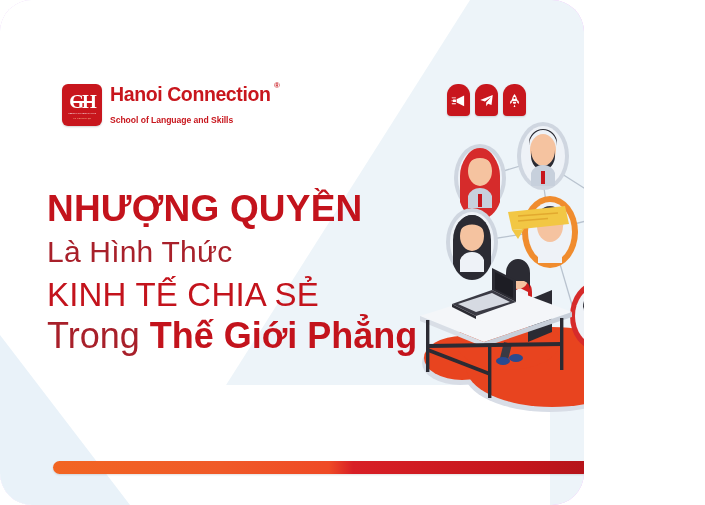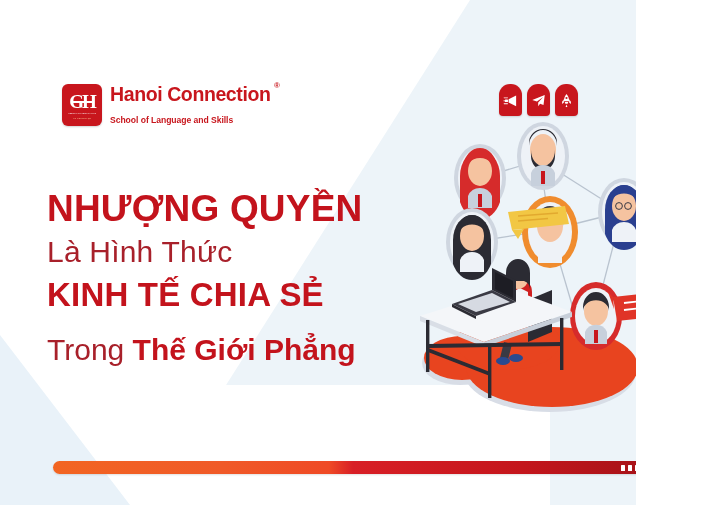--- a/index.html
+++ b/index.html
@@ -2,22 +2,23 @@
 <html><head>
 <meta charset="utf-8">
 <style>
   html,body{margin:0;padding:0;}
   body{
     width:705px;height:505px;overflow:hidden;
     font-family:"Liberation Sans", sans-serif;
     background:#ffffff;
   }
   .slide{
-    position:relative;width:636px;height:505px;overflow:hidden;
+    position:relative;width:584px;height:505px;overflow:hidden;
     background:#f0abfc;
+    border-radius:32px;
   }
   
   .bg-blue{position:absolute;inset:0;background:#edf4f9;}
   .bg-white-wedge2{
     position:absolute;left:0;top:0;width:705px;height:505px;
     background:#ffffff;
     clip-path:polygon(0 0, 470px 0, 150px 505px, 0 505px);
     opacity:1;
   }
   .bg-blue-corner{
@@ -81,25 +82,25 @@
   .headline{position:absolute;left:47px;top:190px;width:420px;}
   .h-l1{
     color:#c3131c;font-size:37px;font-weight:bold;letter-spacing:.2px;
     line-height:1.05;white-space:nowrap;
   }
   .h-l2{
     color:#a8202a;font-size:30px;font-weight:normal;letter-spacing:.2px;
     line-height:1.25;margin-top:4px;white-space:nowrap;
   }
   .h-l3{
-    color:#c3131c;font-size:33px;font-weight:bold;letter-spacing:.2px;
+    color:#c3131c;font-size:33px;font-weight:normal;letter-spacing:.2px;
     line-height:1.1;margin-top:7px;white-space:nowrap;
   }
   .h-l4{
-    font-size:30px;line-height:1.2;margin-top:18px;white-space:nowrap;
+    font-size:36px;line-height:1.2;margin-top:0;white-space:nowrap;
     color:#a8202a;
   }
   .h-l4 .strong{color:#c3131c;font-weight:bold;}
 
   
   .bottom-bar{
     position:absolute;left:53px;bottom:31px;width:600px;height:13px;
     border-radius:7px;
     background:linear-gradient(90deg,#f26522 0%,#f05a28 28%,#ef4a25 46%,#d81f26 50%,#c4161c 78%,#a51218 100%);
     box-shadow:0 1px 2px rgba(0,0,0,.12);

